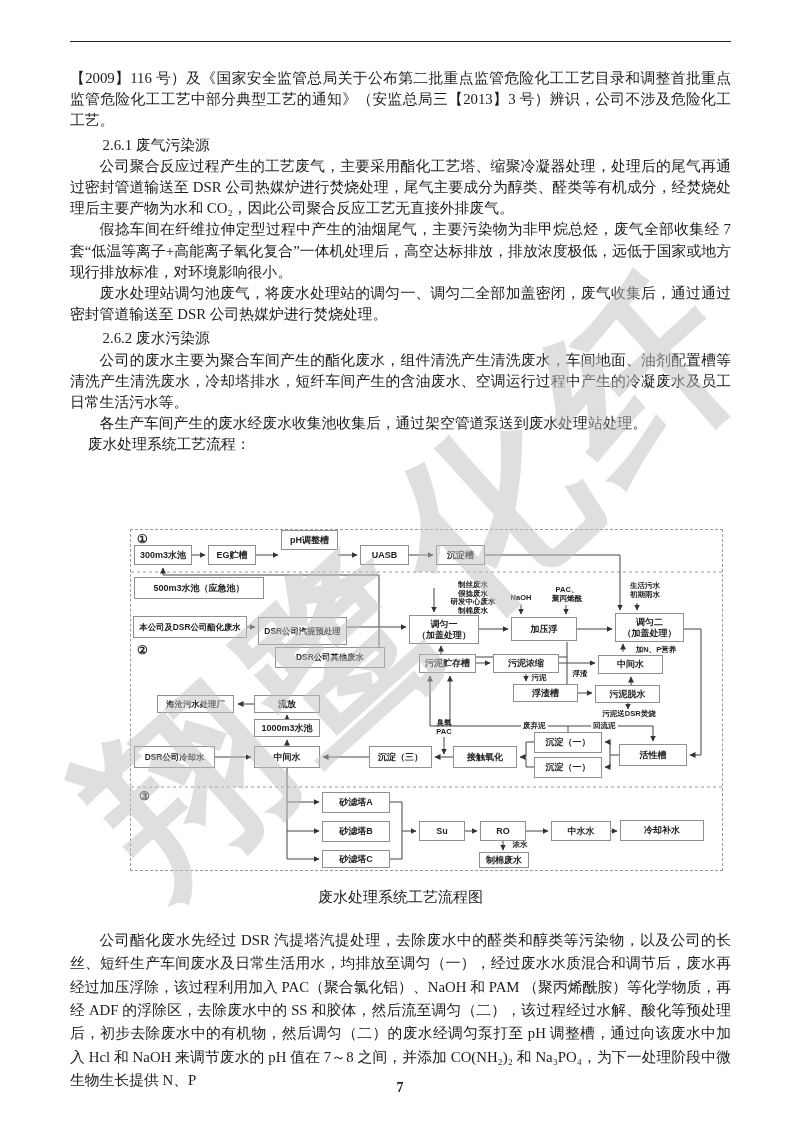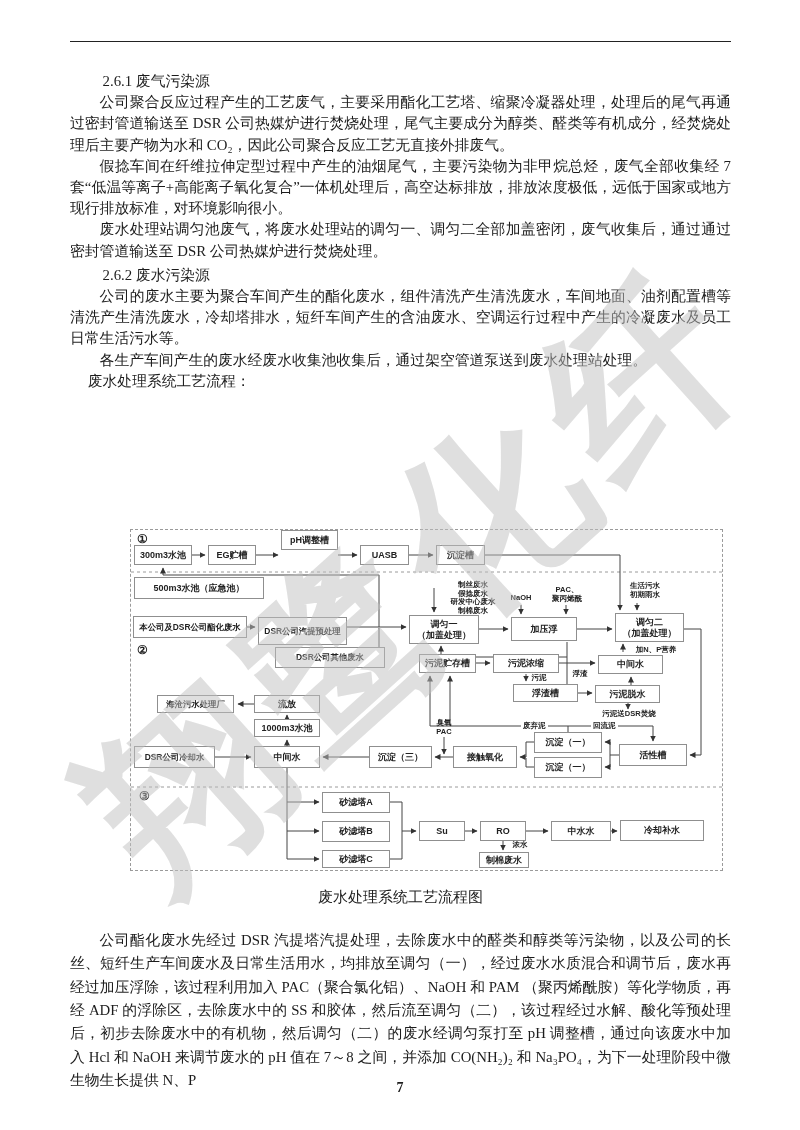--- a/index.html
+++ b/index.html
@@ -40,20 +40,21 @@
              opacity:0.5;transform:rotate(-42deg);pointer-events:none;z-index:9;}
 </style>
 </head>
 <body>
 
 <div class="page">
 
   <div class="toprule"></div>
 
   <div class="content">
+    <p>【2009】116 号）及《国家安全监管总局关于公布第二批重点监管危险化工工艺目录和调整首批重点监管危险化工工艺中部分典型工艺的通知》（安监总局三【2013】3 号）辨识，公司不涉及危险化工工艺。</p>
     <p class="hsub">2.6.1 废气污染源</p>
     <p class="ind">公司聚合反应过程产生的工艺废气，主要采用酯化工艺塔、缩聚冷凝器处理，处理后的尾气再通过密封管道输送至 DSR 公司热媒炉进行焚烧处理，尾气主要成分为醇类、醛类等有机成分，经焚烧处理后主要产物为水和 CO₂，因此公司聚合反应工艺无直接外排废气。</p>
     <p class="ind">假捻车间在纤维拉伸定型过程中产生的油烟尾气，主要污染物为非甲烷总烃，废气全部收集经 7 套“低温等离子+高能离子氧化复合”一体机处理后，高空达标排放，排放浓度极低，远低于国家或地方现行排放标准，对环境影响很小。</p>
     <p class="ind">废水处理站调匀池废气，将废水处理站的调匀一、调匀二全部加盖密闭，废气收集后，通过通过密封管道输送至 DSR 公司热媒炉进行焚烧处理。</p>
     <p class="hsub">2.6.2  废水污染源</p>
     <p class="ind">公司的废水主要为聚合车间产生的酯化废水，组件清洗产生清洗废水，车间地面、油剂配置槽等清洗产生清洗废水，冷却塔排水，短纤车间产生的含油废水、空调运行过程中产生的冷凝废水及员工日常生活污水等。</p>
     <p class="ind">各生产车间产生的废水经废水收集池收集后，通过架空管道泵送到废水处理站处理。</p>
     <p style="text-indent:1.2em">废水处理系统工艺流程：</p>
   </div>
 

